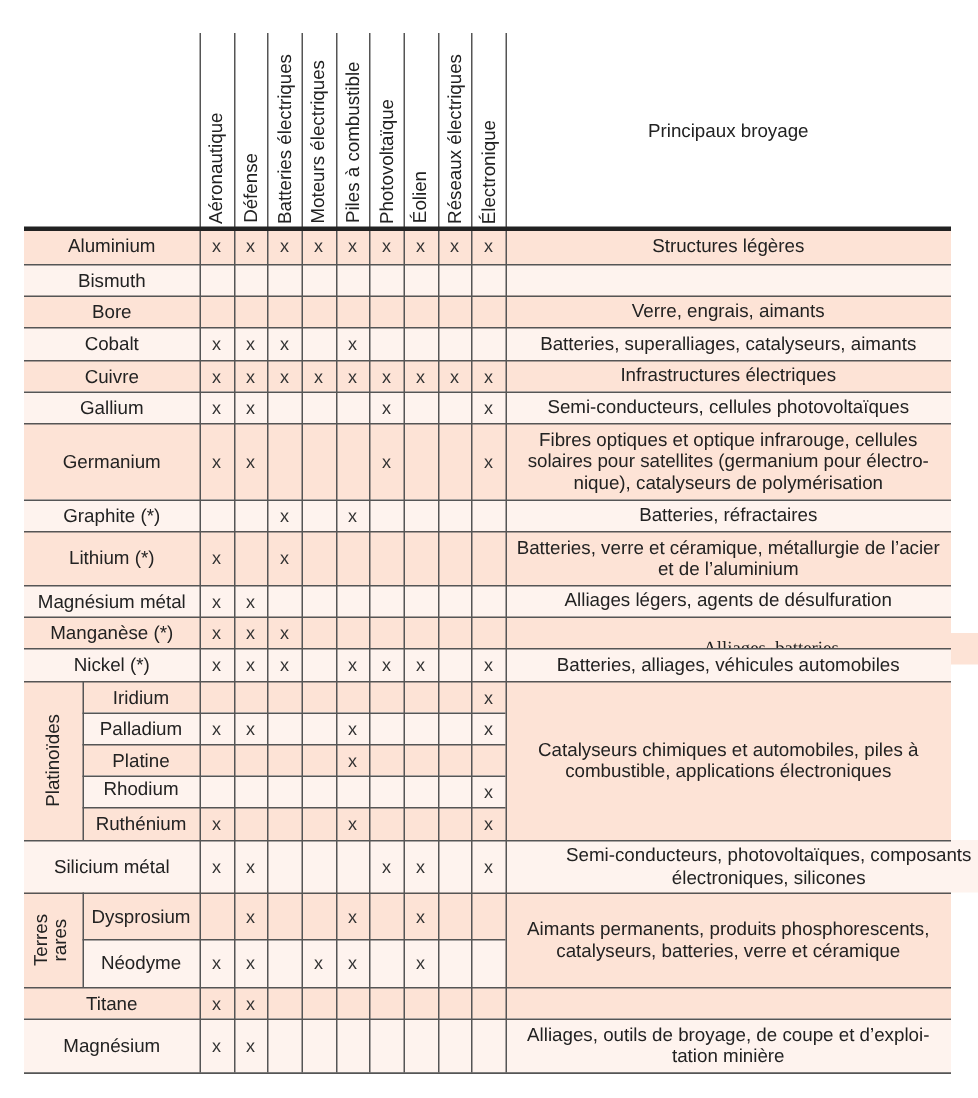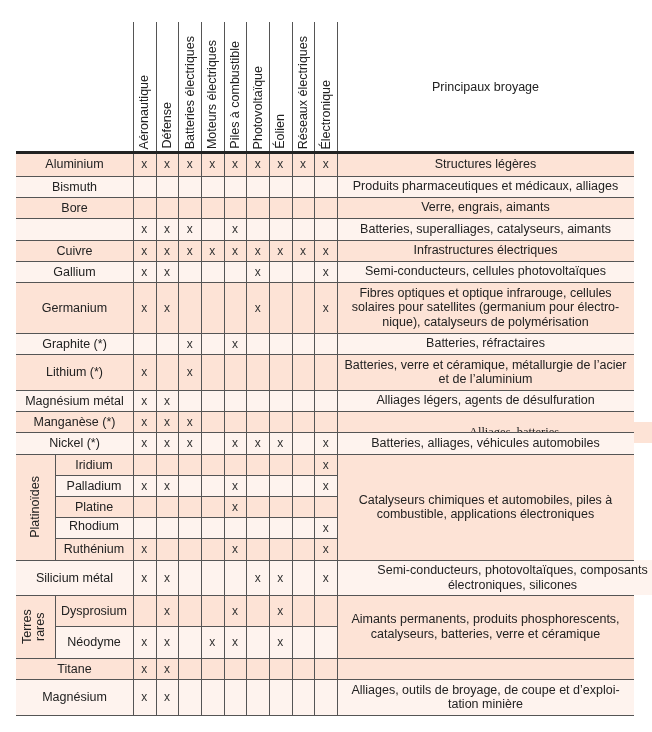--- a/index.html
+++ b/index.html
@@ -52,20 +52,21 @@
     <div class="cell mark" style="left: 117px; top: 175px; width: 22.67px; height: 21px;"></div>
     <div class="cell mark" style="left: 139.67px; top: 175px; width: 22.67px; height: 21px;"></div>
     <div class="cell mark" style="left: 162.34px; top: 175px; width: 22.67px; height: 21px;"></div>
     <div class="cell mark" style="left: 185.01px; top: 175px; width: 22.67px; height: 21px;"></div>
     <div class="cell mark" style="left: 207.68px; top: 175px; width: 22.67px; height: 21px;"></div>
     <div class="cell mark" style="left: 230.35px; top: 175px; width: 22.67px; height: 21px;"></div>
     <div class="cell mark" style="left: 253.02px; top: 175px; width: 22.67px; height: 21px;"></div>
     <div class="cell mark" style="left: 275.69px; top: 175px; width: 22.67px; height: 21px;"></div>
     <div class="cell mark" style="left: 298.36px; top: 175px; width: 22.67px; height: 21px;"></div>
     <div class="cell light" style="left: 0px; top: 196px; width: 618px; height: 22px;"></div>
+    <div class="cell" style="left: 0px; top: 196px; width: 117px; height: 22px;">Cobalt</div>
     <div class="cell mark" style="left: 117px; top: 196px; width: 22.67px; height: 22px;">x</div>
     <div class="cell mark" style="left: 139.67px; top: 196px; width: 22.67px; height: 22px;">x</div>
     <div class="cell mark" style="left: 162.34px; top: 196px; width: 22.67px; height: 22px;">x</div>
     <div class="cell mark" style="left: 185.01px; top: 196px; width: 22.67px; height: 22px;"></div>
     <div class="cell mark" style="left: 207.68px; top: 196px; width: 22.67px; height: 22px;">x</div>
     <div class="cell mark" style="left: 230.35px; top: 196px; width: 22.67px; height: 22px;"></div>
     <div class="cell mark" style="left: 253.02px; top: 196px; width: 22.67px; height: 22px;"></div>
     <div class="cell mark" style="left: 275.69px; top: 196px; width: 22.67px; height: 22px;"></div>
     <div class="cell mark" style="left: 298.36px; top: 196px; width: 22.67px; height: 22px;"></div>
     <div class="cell dark" style="left: 0px; top: 218px; width: 618px; height: 21px;"></div>
@@ -266,21 +267,20 @@
     <div class="cell mark" style="left: 253.02px; top: 657px; width: 22.67px; height: 36px;"></div>
     <div class="cell mark" style="left: 275.69px; top: 657px; width: 22.67px; height: 36px;"></div>
     <div class="cell mark" style="left: 298.36px; top: 657px; width: 22.67px; height: 36px;"></div>
     <div class="cell grp dark" style="left: 0px; top: 432px; width: 39px; height: 106px;">
       <span>Platinoïdes</span>
     </div>
     <div class="cell grp dark" style="left: 0px; top: 573px; width: 39px; height: 63px;">
       <span style="width: 30px; white-space: normal;">Terres rares</span>
     </div>
     <div class="cell prod dark" style="left: 321px; top: 130px; width: 297px; height: 24px;">Structures légères</div>
-    <div class="cell prod light" style="left: 321px; top: 154px; width: 297px; height: 21px;">Produits pharmaceutiques et médicaux, alliages</div>
     <div class="cell prod dark" style="left: 321px; top: 175px; width: 297px; height: 21px;">Verre, engrais, aimants</div>
     <div class="cell prod light" style="left: 321px; top: 196px; width: 297px; height: 22px;">Batteries, superalliages, catalyseurs, aimants</div>
     <div class="cell prod dark" style="left: 321px; top: 218px; width: 297px; height: 21px;">Infrastructures électriques</div>
     <div class="cell prod light" style="left: 321px; top: 239px; width: 297px; height: 21px;">Semi-conducteurs, cellules photovoltaïques</div>
     <div class="cell prod dark" style="left: 321px; top: 260px; width: 297px; height: 51px;">Fibres optiques et optique infrarouge, cellules solaires pour satellites (germanium pour électro-nique), catalyseurs de polymérisation</div>
     <div class="cell prod light" style="left: 321px; top: 311px; width: 297px; height: 21px;">Batteries, réfractaires</div>
     <div class="cell prod dark" style="left: 321px; top: 332px; width: 297px; height: 36px;">Batteries, verre et céramique, métallurgie de l’acier et de l’aluminium</div>
     <div class="cell prod light" style="left: 321px; top: 368px; width: 297px; height: 21px;">Alliages légers, agents de désulfuration</div>
     <div class="cell prod dark" style="left: 321px; top: 400px; width: 354px; height: 21px; font-family: Liberation Serif, serif;">Alliages, batteries</div>
     <div class="cell prod light" style="left: 321px; top: 410px; width: 297px; height: 22px;">Batteries, alliages, véhicules automobiles</div>

